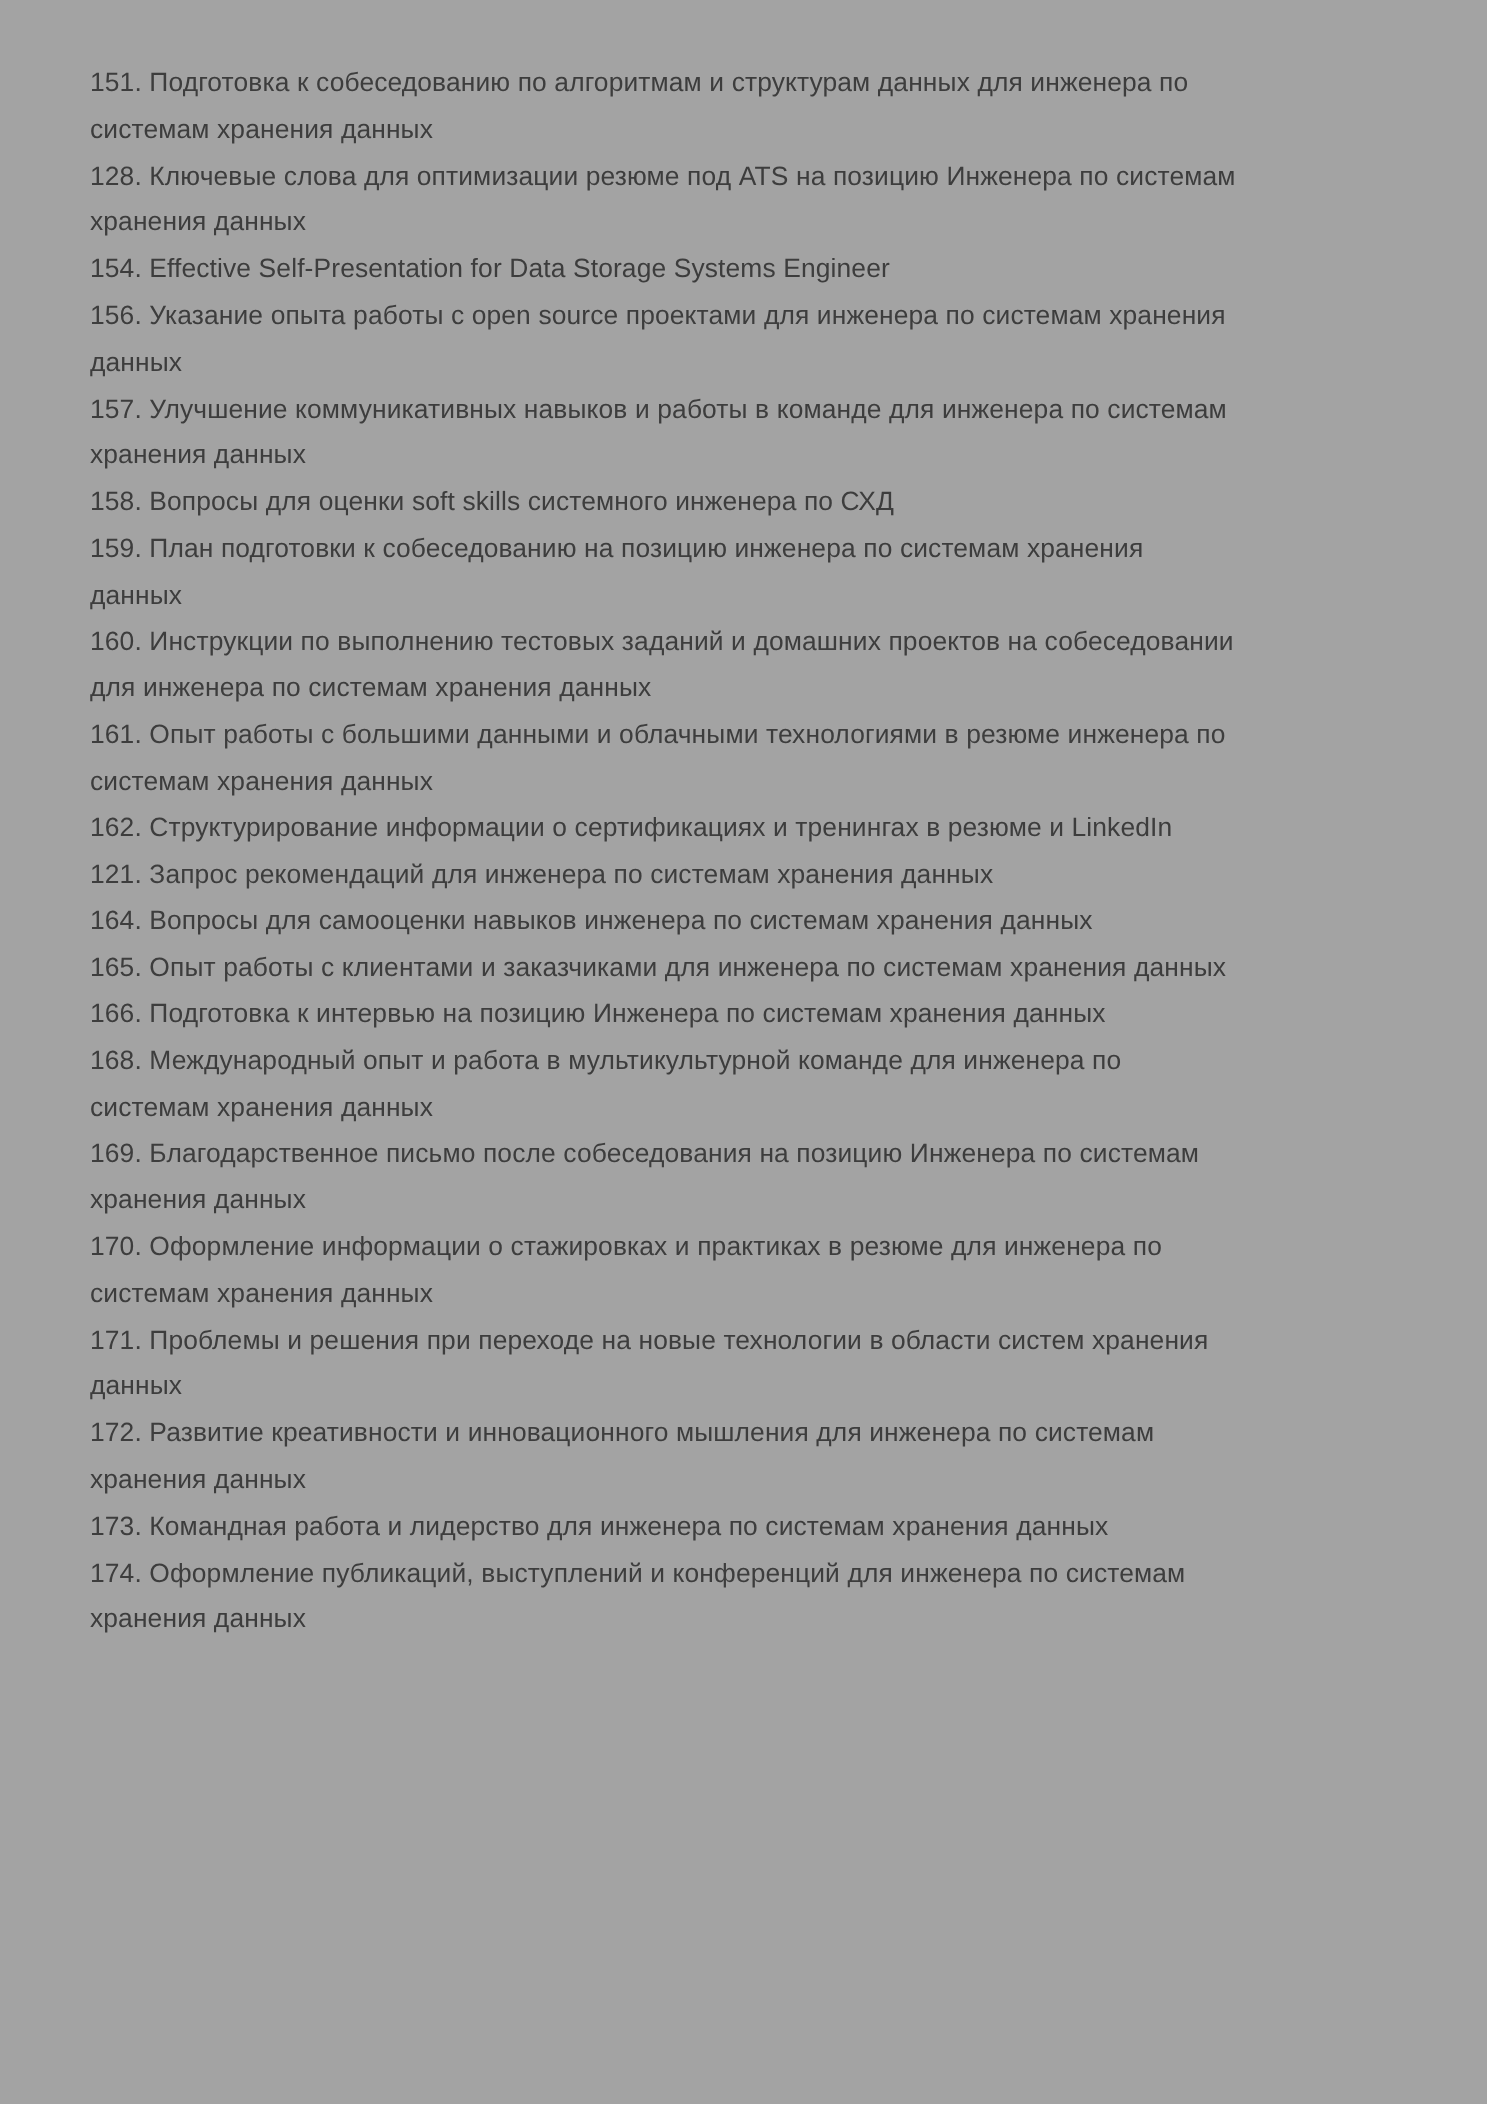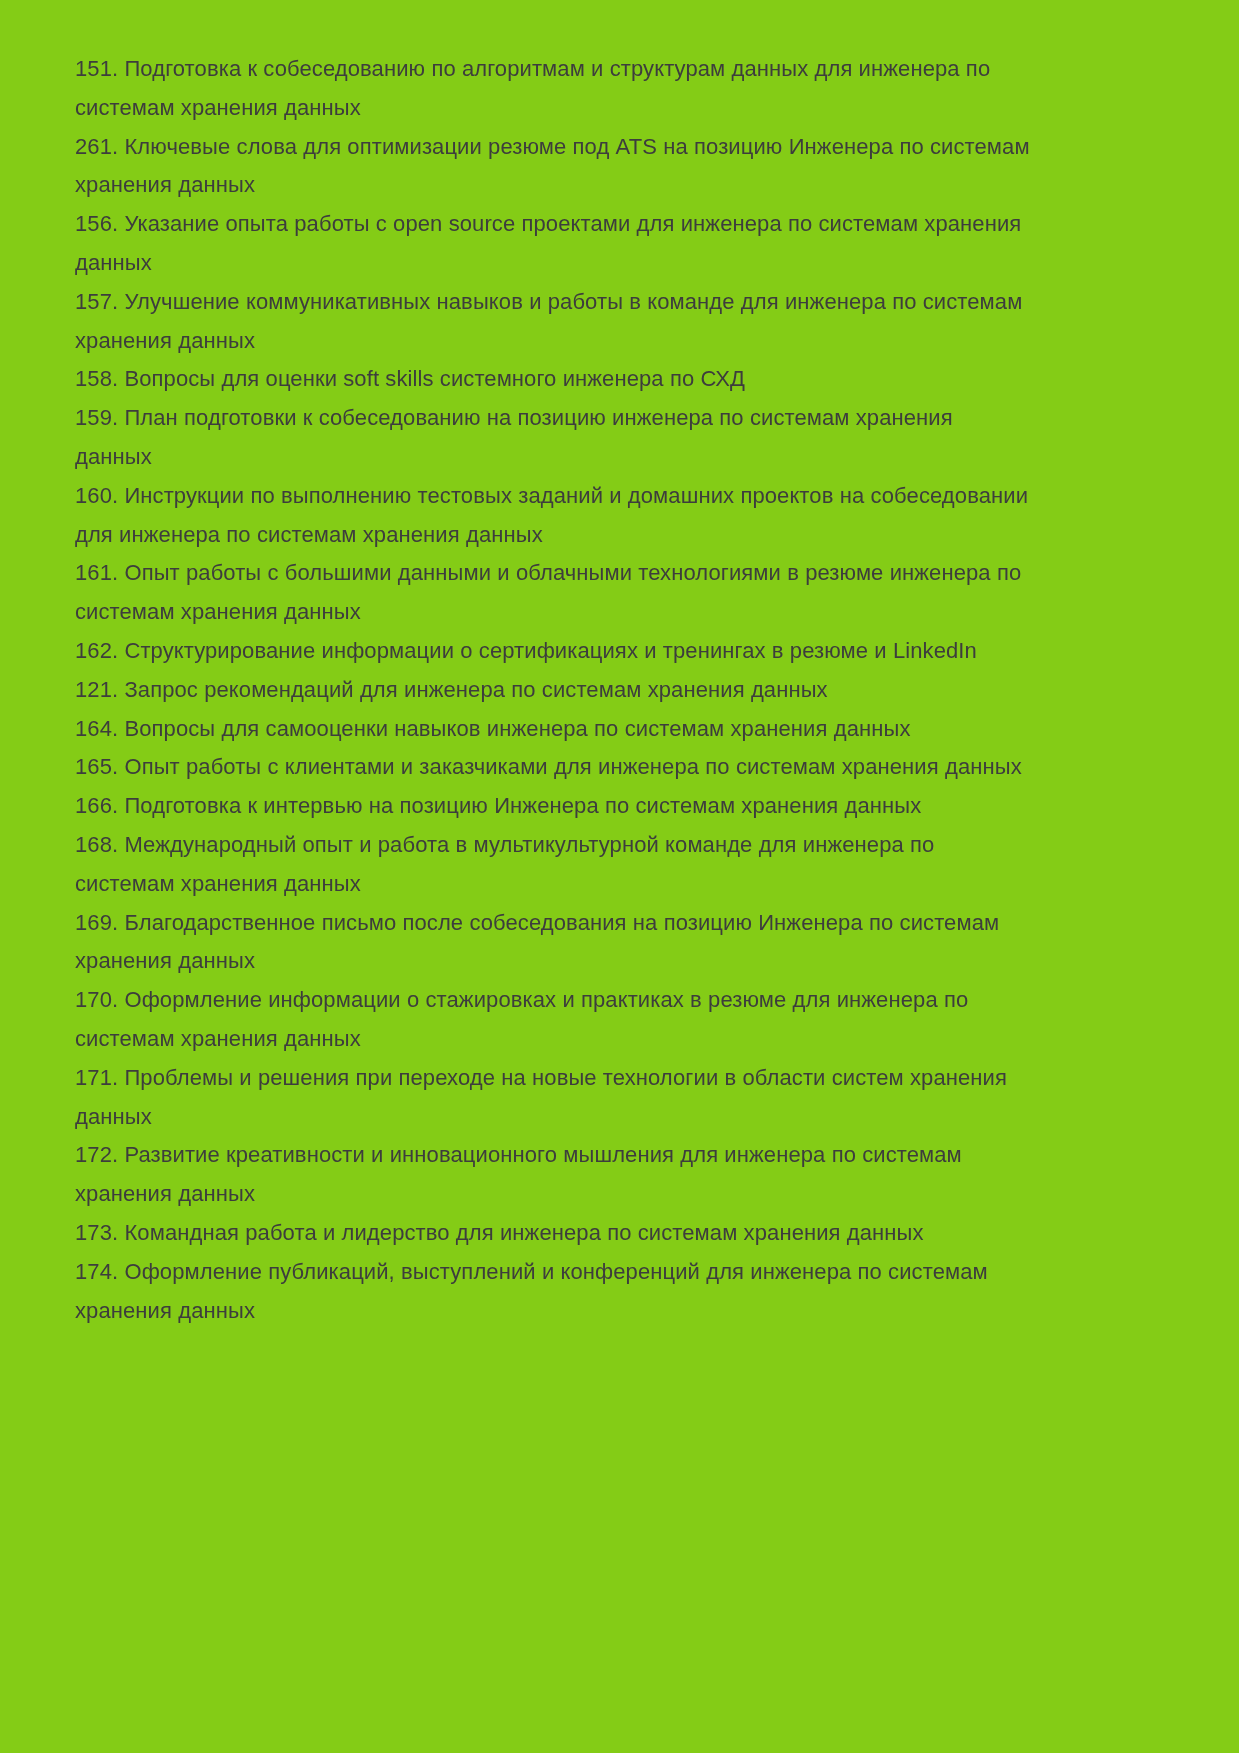--- a/index.html
+++ b/index.html
@@ -10,21 +10,21 @@
     width: 1239px;
     height: 1753px;
     background: #ffffff;
     overflow: hidden;
     font-family: "Liberation Sans", sans-serif;
   }
   .page {
     position: relative;
     width: 1239px;
     height: 1753px;
-    background: #84cc16;
+    background: #a3a3a3;
   }
   .doc-list {
     position: absolute;
     left: 75px;
     top: 50px;
     width: 1110px;
   }
   .list-item {
     margin: 0;
     padding: 0;
@@ -35,22 +35,23 @@
     letter-spacing: 0.1px;
   }
 </style>
 </head>
 <body>
 
 <div class="page">
   <div class="doc-list" id="doc-list">
       <p class="list-item">151. Подготовка к собеседованию по алгоритмам и структурам данных для инженера по
 системам хранения данных</p>
-      <p class="list-item">261. Ключевые слова для оптимизации резюме под ATS на позицию Инженера по системам
+      <p class="list-item">128. Ключевые слова для оптимизации резюме под ATS на позицию Инженера по системам
 хранения данных</p>
+      <p class="list-item">154. Effective Self-Presentation for Data Storage Systems Engineer</p>
       <p class="list-item">156. Указание опыта работы с open source проектами для инженера по системам хранения
 данных</p>
       <p class="list-item">157. Улучшение коммуникативных навыков и работы в команде для инженера по системам
 хранения данных</p>
       <p class="list-item">158. Вопросы для оценки soft skills системного инженера по СХД</p>
       <p class="list-item">159. План подготовки к собеседованию на позицию инженера по системам хранения
 данных</p>
       <p class="list-item">160. Инструкции по выполнению тестовых заданий и домашних проектов на собеседовании
 для инженера по системам хранения данных</p>
       <p class="list-item">161. Опыт работы с большими данными и облачными технологиями в резюме инженера по

